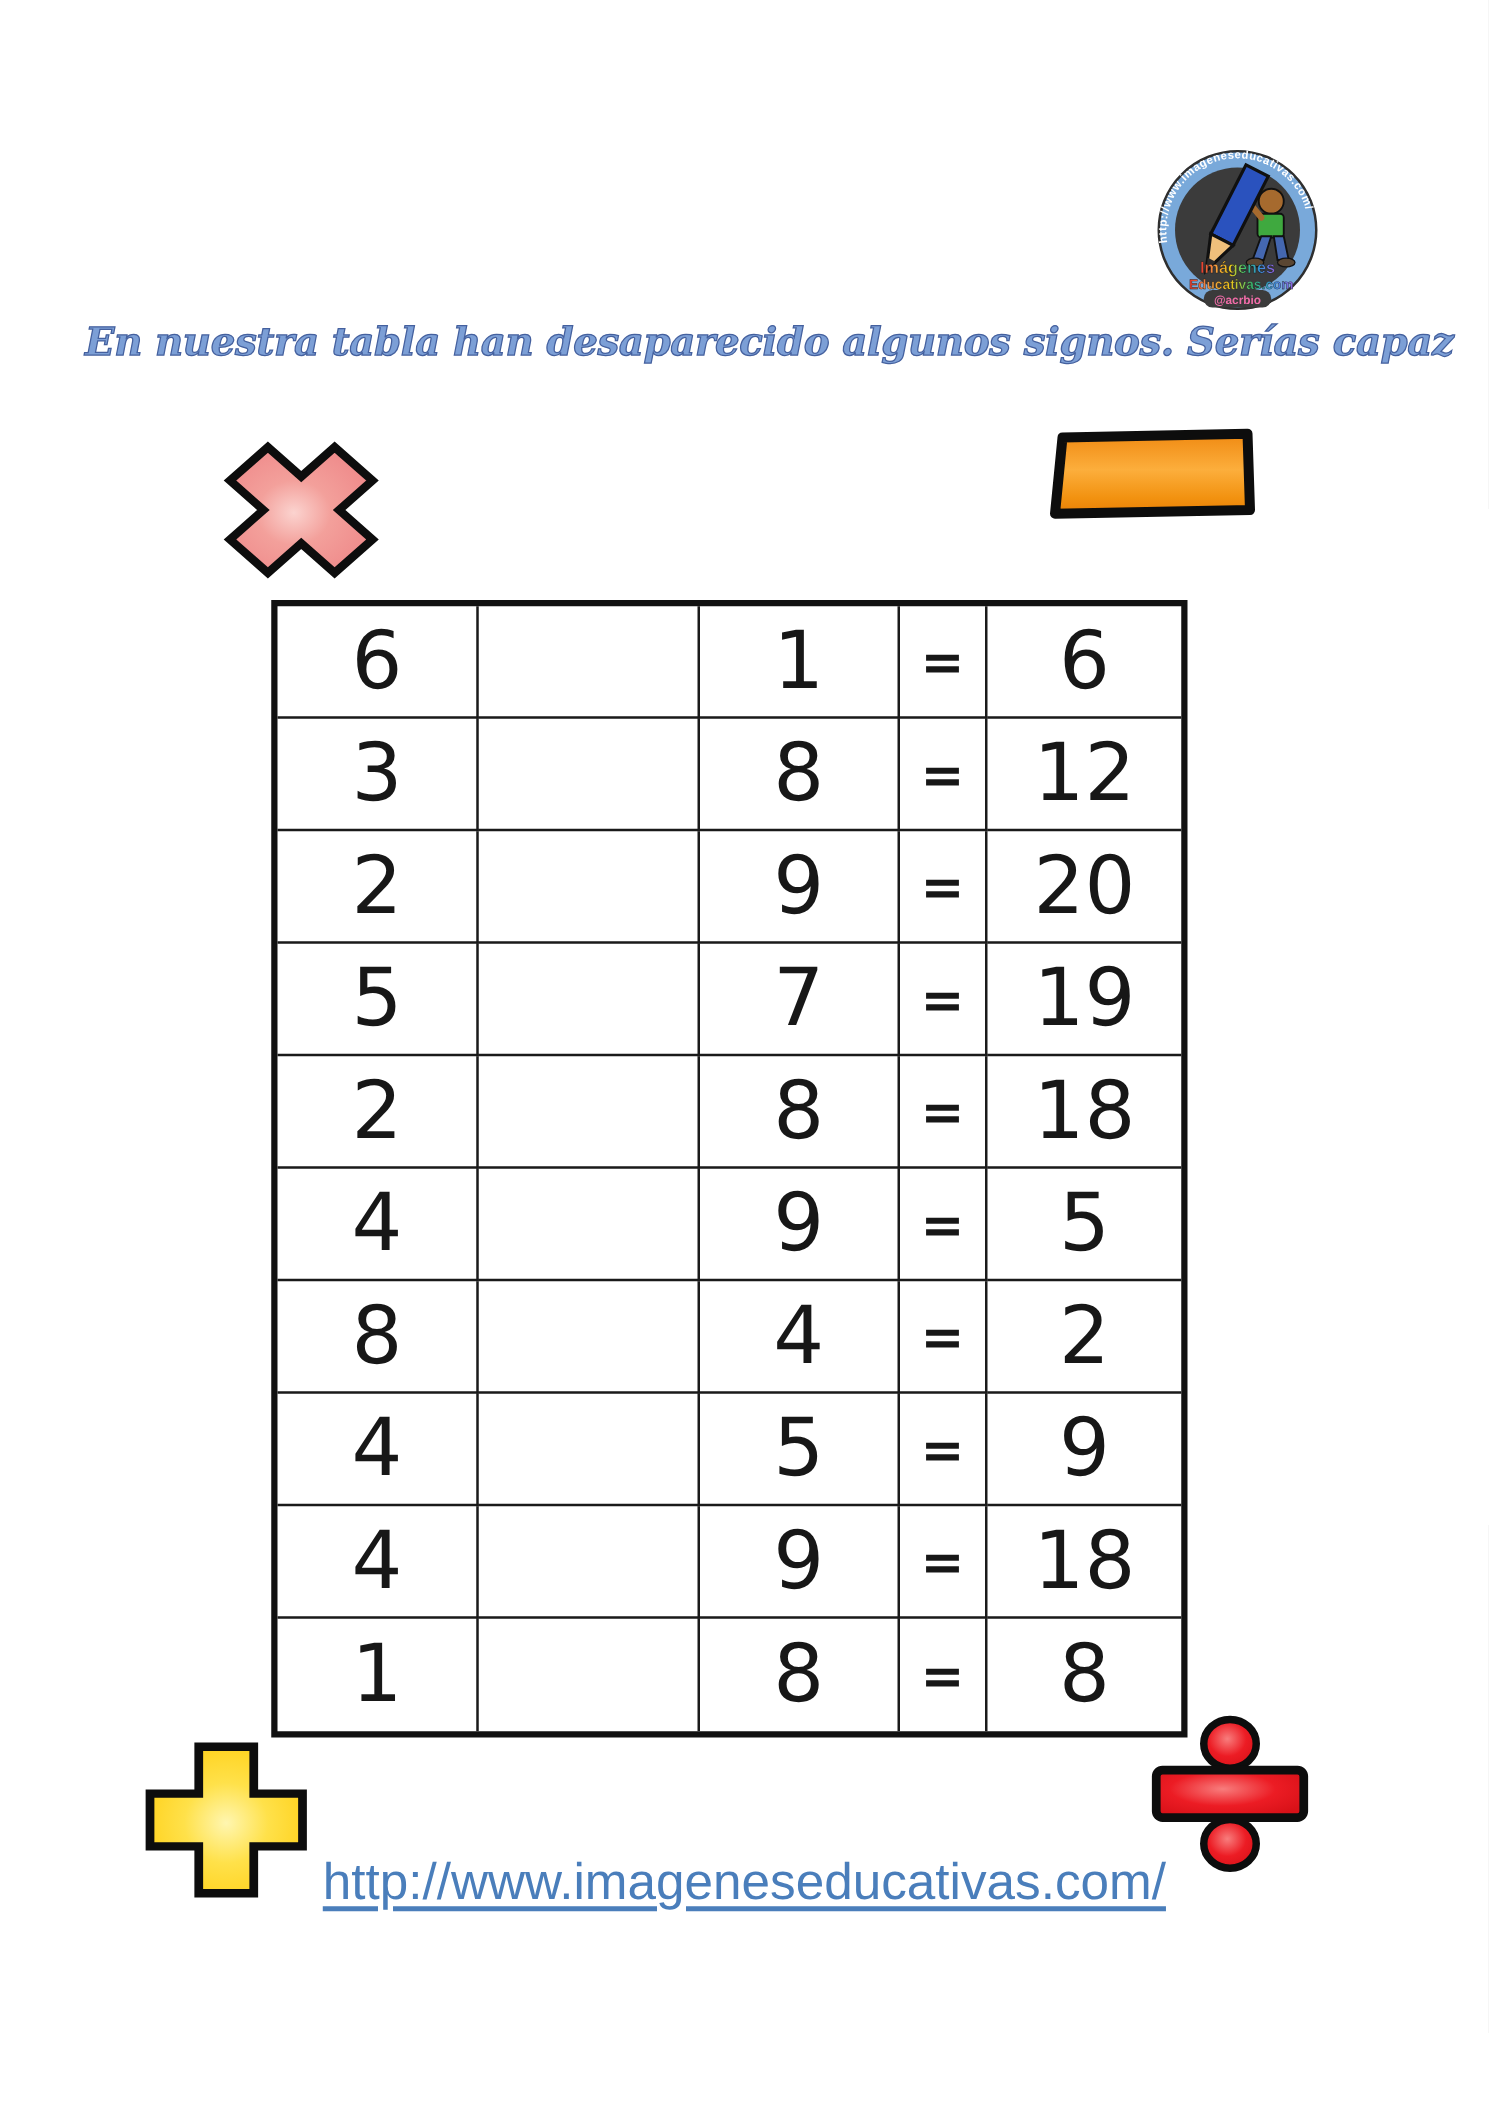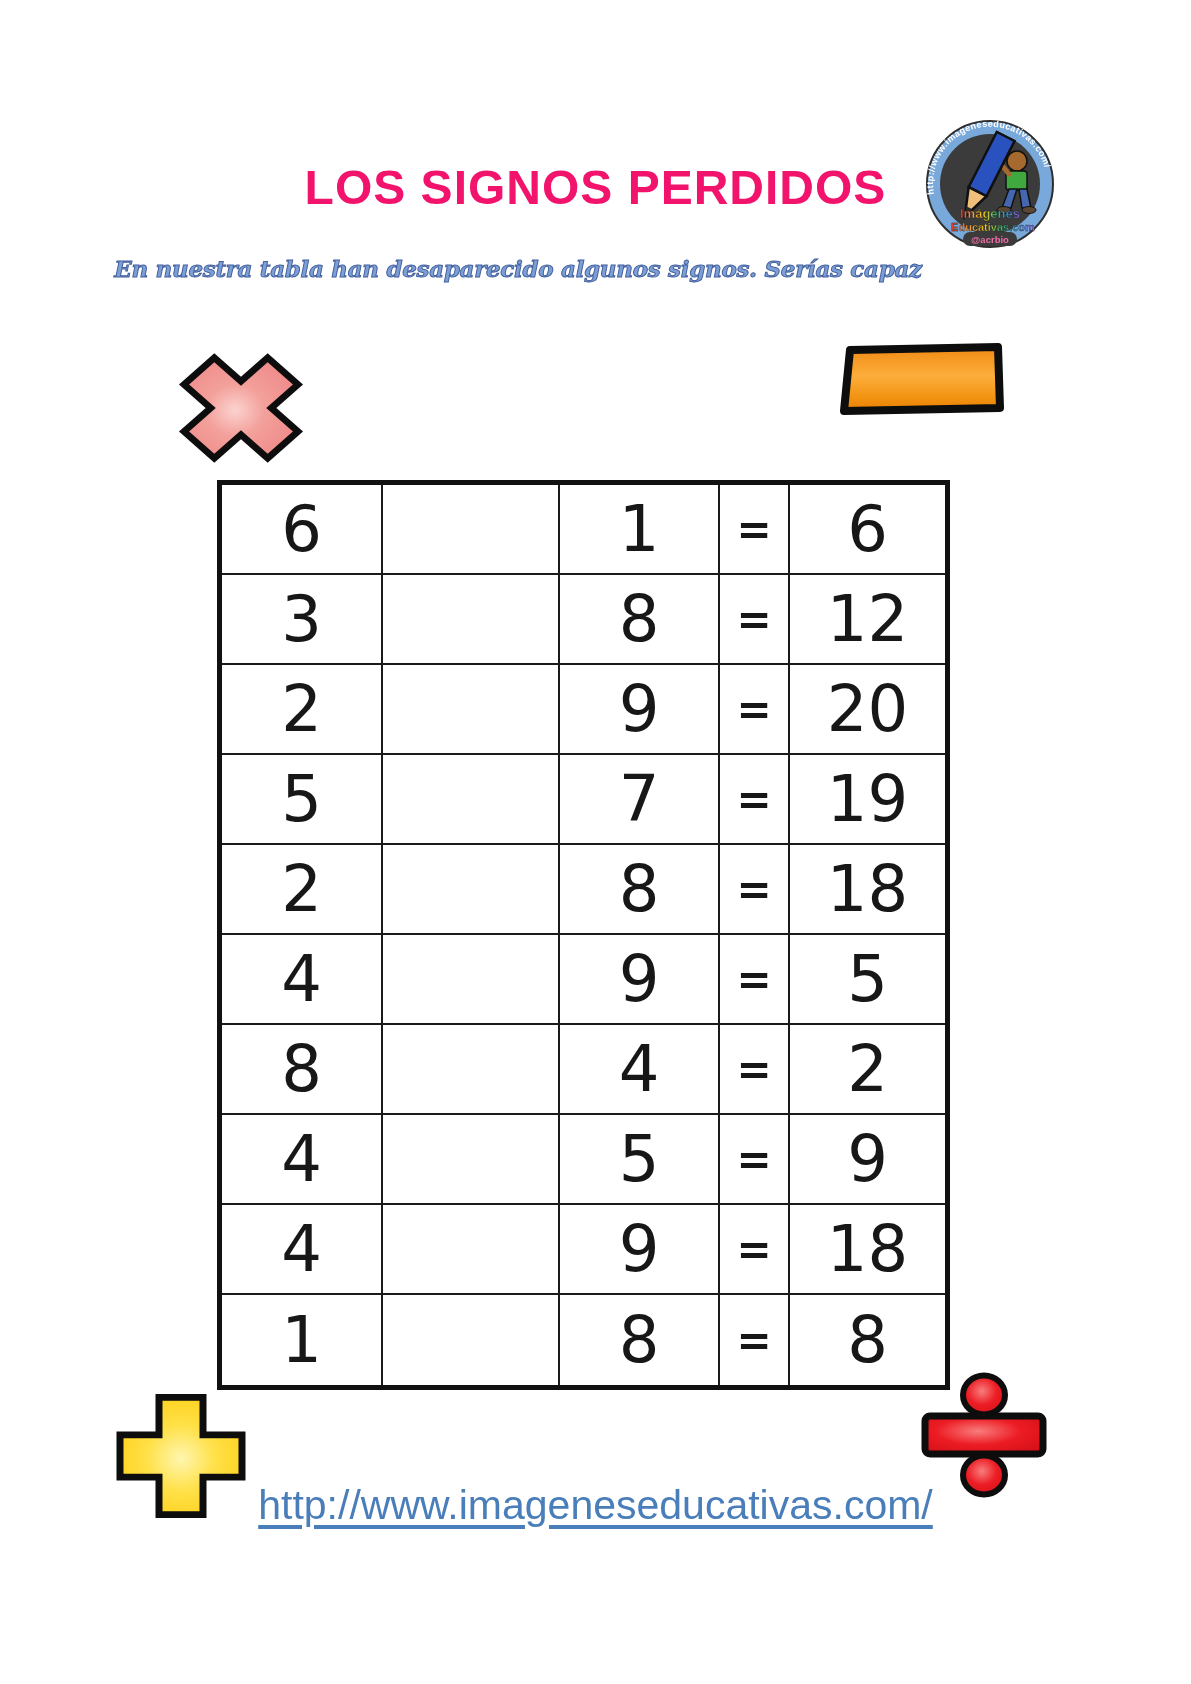--- a/index.html
+++ b/index.html
@@ -3,23 +3,23 @@
 <meta charset="utf-8">
 <style>
   html,body{margin:0;padding:0;background:#e9e9e9;}
   .page{position:relative;width:1191px;height:1684px;margin:0 auto;background:#ffffff;
         font-family:"Liberation Sans",sans-serif;overflow:hidden;}
 
   .title{position:absolute;top:160px;left:0;width:100%;text-align:center;
          font-size:48px;font-weight:800;letter-spacing:1px;color:#F2136D;
          font-family:"Liberation Sans",sans-serif;}
 
-  .instructions{position:absolute;top:254px;left:43px;width:950px;text-align:center;
+  .instructions{position:absolute;top:254px;left:68px;width:950px;text-align:center;
                 font-family:"DejaVu Serif","Liberation Serif",serif;font-style:italic;
-                font-weight:700;font-size:23px;line-height:1.34;letter-spacing:-0.3px;
+                font-weight:700;font-size:31px;line-height:1.34;letter-spacing:-0.3px;
                 color:#7C9FD6;-webkit-text-stroke:1px #44609e;}
   .instructions div{white-space:nowrap;}
 
   .logo-wrap{position:absolute;left:925px;top:119px;width:130px;height:130px;}
 
   .shape{position:absolute;}
   .shape-x{left:156px;top:334px;}
   .shape-minus{left:836px;top:340px;}
   .shape-plus{left:114px;top:1392px;}
   .shape-divide{left:918px;top:1372px;}
@@ -38,21 +38,20 @@
 
   .footer-link{position:absolute;top:1482px;left:0;width:100%;text-align:center;}
   .footer-link a{font-size:41px;color:#4A7EBB;text-decoration:underline;
                  text-underline-offset:6px;font-family:"Liberation Sans",sans-serif;}
 </style>
 </head>
 <body>
 
 <div class="page">
 
-  <div class="title">LOS SIGNOS PERDIDOS</div>
 
   <div class="logo-wrap">
     <svg width="130" height="130" viewBox="0 0 130 130">
       <defs>
         <linearGradient id="rainbow" x1="0" y1="0" x2="1" y2="0">
           <stop offset="0" stop-color="#E3342F"></stop>
             <stop offset="0.2" stop-color="#F6993F"></stop>
           <stop offset="0.4" stop-color="#EFC81A"></stop>
             <stop offset="0.6" stop-color="#38C172"></stop>
           <stop offset="0.8" stop-color="#3490DC"></stop>

